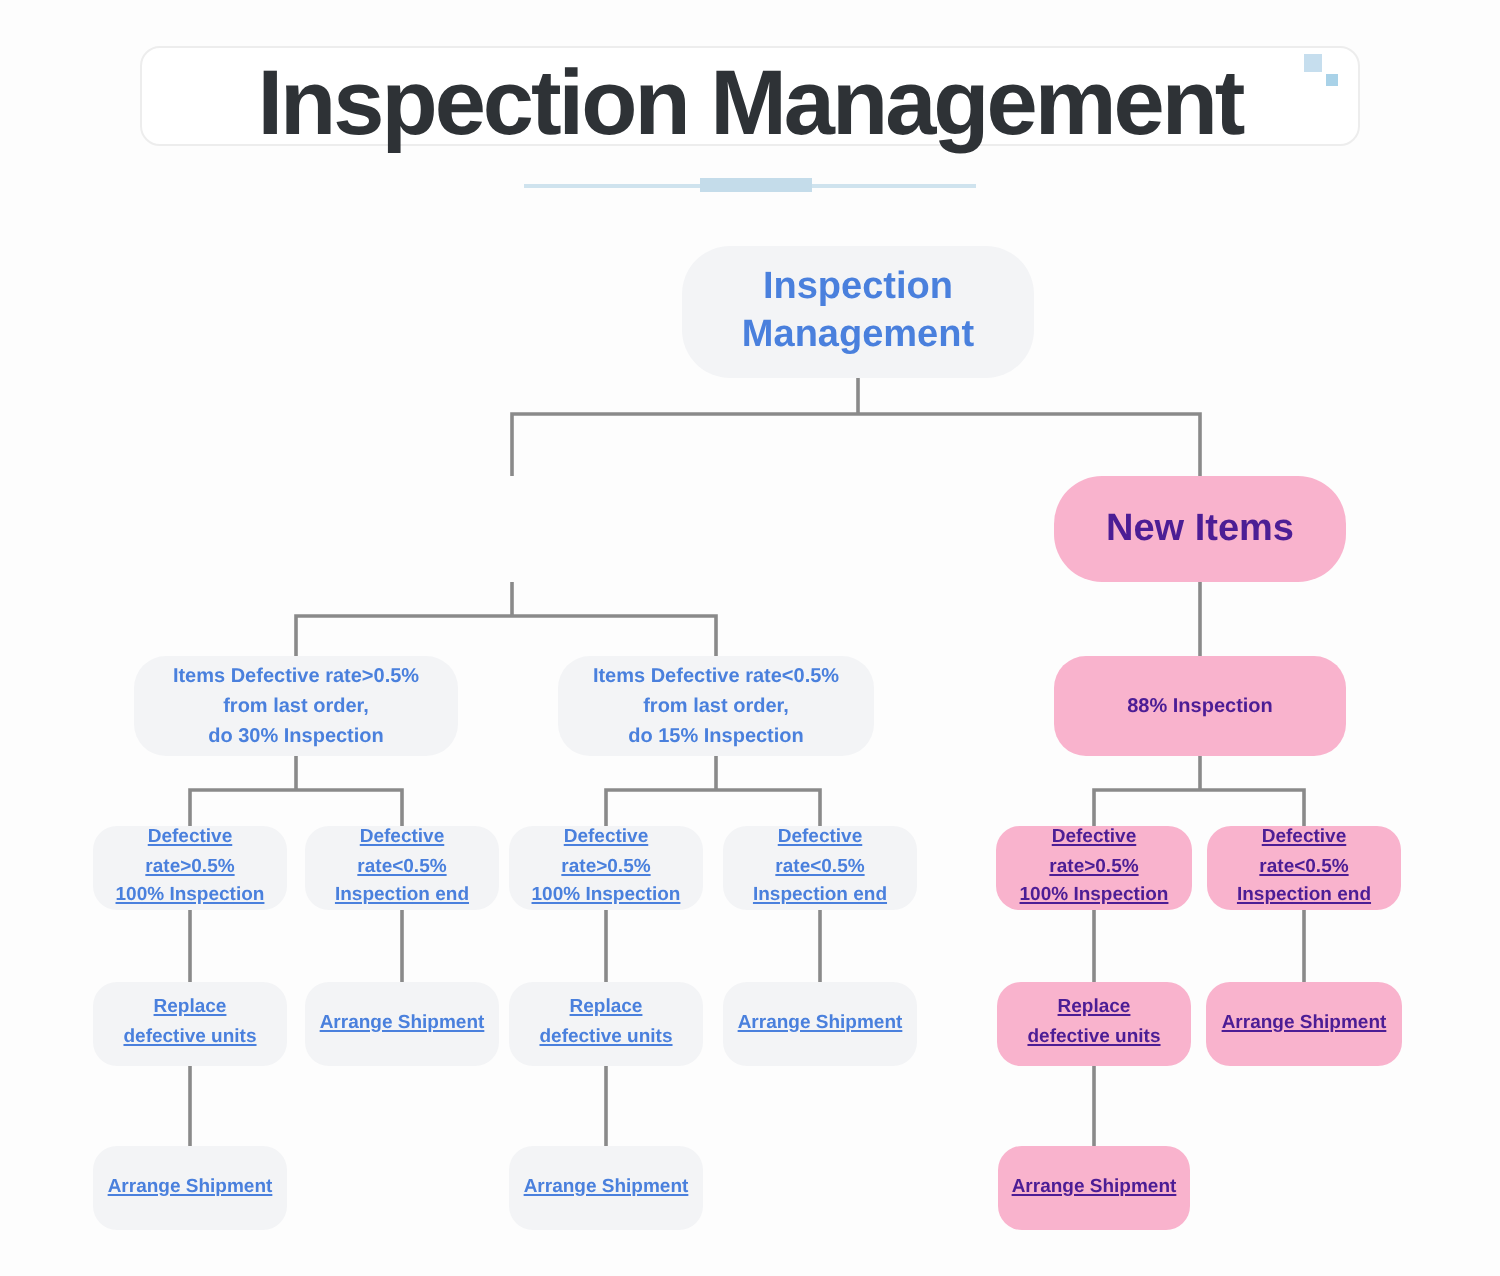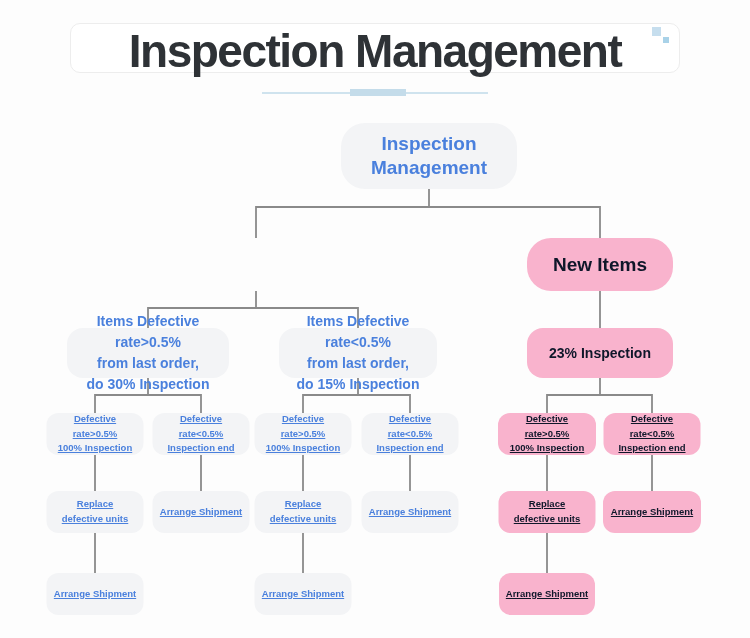--- a/index.html
+++ b/index.html
@@ -43,23 +43,23 @@
   .connectors path { stroke:#8a8a8a; stroke-width:1.8; fill:none; }
 
   
   .node {
     position:absolute; transform:translateX(-50%);
     display:flex; align-items:center; justify-content:center;
     text-align:center; font-weight:bold; white-space:pre-line;
     box-sizing:border-box; padding:2px 5px;
   }
   .node.gray { background:#f3f4f6; color:#4a80dd; }
-  .node.pink { background:#f9b3cd; color:#0f172a; }
+  .node.pink { background:#f9b3cd; color:#4c1d95; }
   .size-xl { font-size:19px; line-height:1.25; border-radius:24px; }
-  .size-md { font-size:14px; line-height:1.5; border-radius:16px; }
+  .size-md { font-size:10px; line-height:1.5; border-radius:16px; }
   .size-sm { font-size:9.5px; line-height:1.55; border-radius:12px;text-decoration:underline; }
 </style>
 </head>
 <body>
 
 <div class="stage">
 
   <div class="title-card"></div>
   <span class="sq-big"></span>
   <span class="sq-small"></span>
@@ -82,21 +82,21 @@
   <div class="node gray size-xl" style="left:429px;top:123px;width:176px;height:66px">Inspection Management</div>
 
   <div class="node pink size-xl" style="left:600px;top:238px;width:146px;height:53px">New Items</div>
 
   <div class="node gray size-md" style="left:148px;top:328px;width:162px;height:50px">Items Defective rate&gt;0.5%
 from last order,
 do 30% Inspection</div>
   <div class="node gray size-md" style="left:358px;top:328px;width:158px;height:50px">Items Defective rate&lt;0.5%
 from last order,
 do 15% Inspection</div>
-  <div class="node pink size-md" style="left:600px;top:328px;width:146px;height:50px">23% Inspection</div>
+  <div class="node pink size-md" style="left:600px;top:328px;width:146px;height:50px">88% Inspection</div>
 
   <div class="node gray size-sm" style="left:95px;top:413px;width:97px;height:42px">Defective rate&gt;0.5%
 100% Inspection</div>
   <div class="node gray size-sm" style="left:201px;top:413px;width:97px;height:42px">Defective rate&lt;0.5%
 Inspection end</div>
   <div class="node gray size-sm" style="left:303px;top:413px;width:97px;height:42px">Defective rate&gt;0.5%
 100% Inspection</div>
   <div class="node gray size-sm" style="left:410px;top:413px;width:97px;height:42px">Defective rate&lt;0.5%
 Inspection end</div>
   <div class="node pink size-sm" style="left:547px;top:413px;width:98px;height:42px">Defective rate&gt;0.5%

